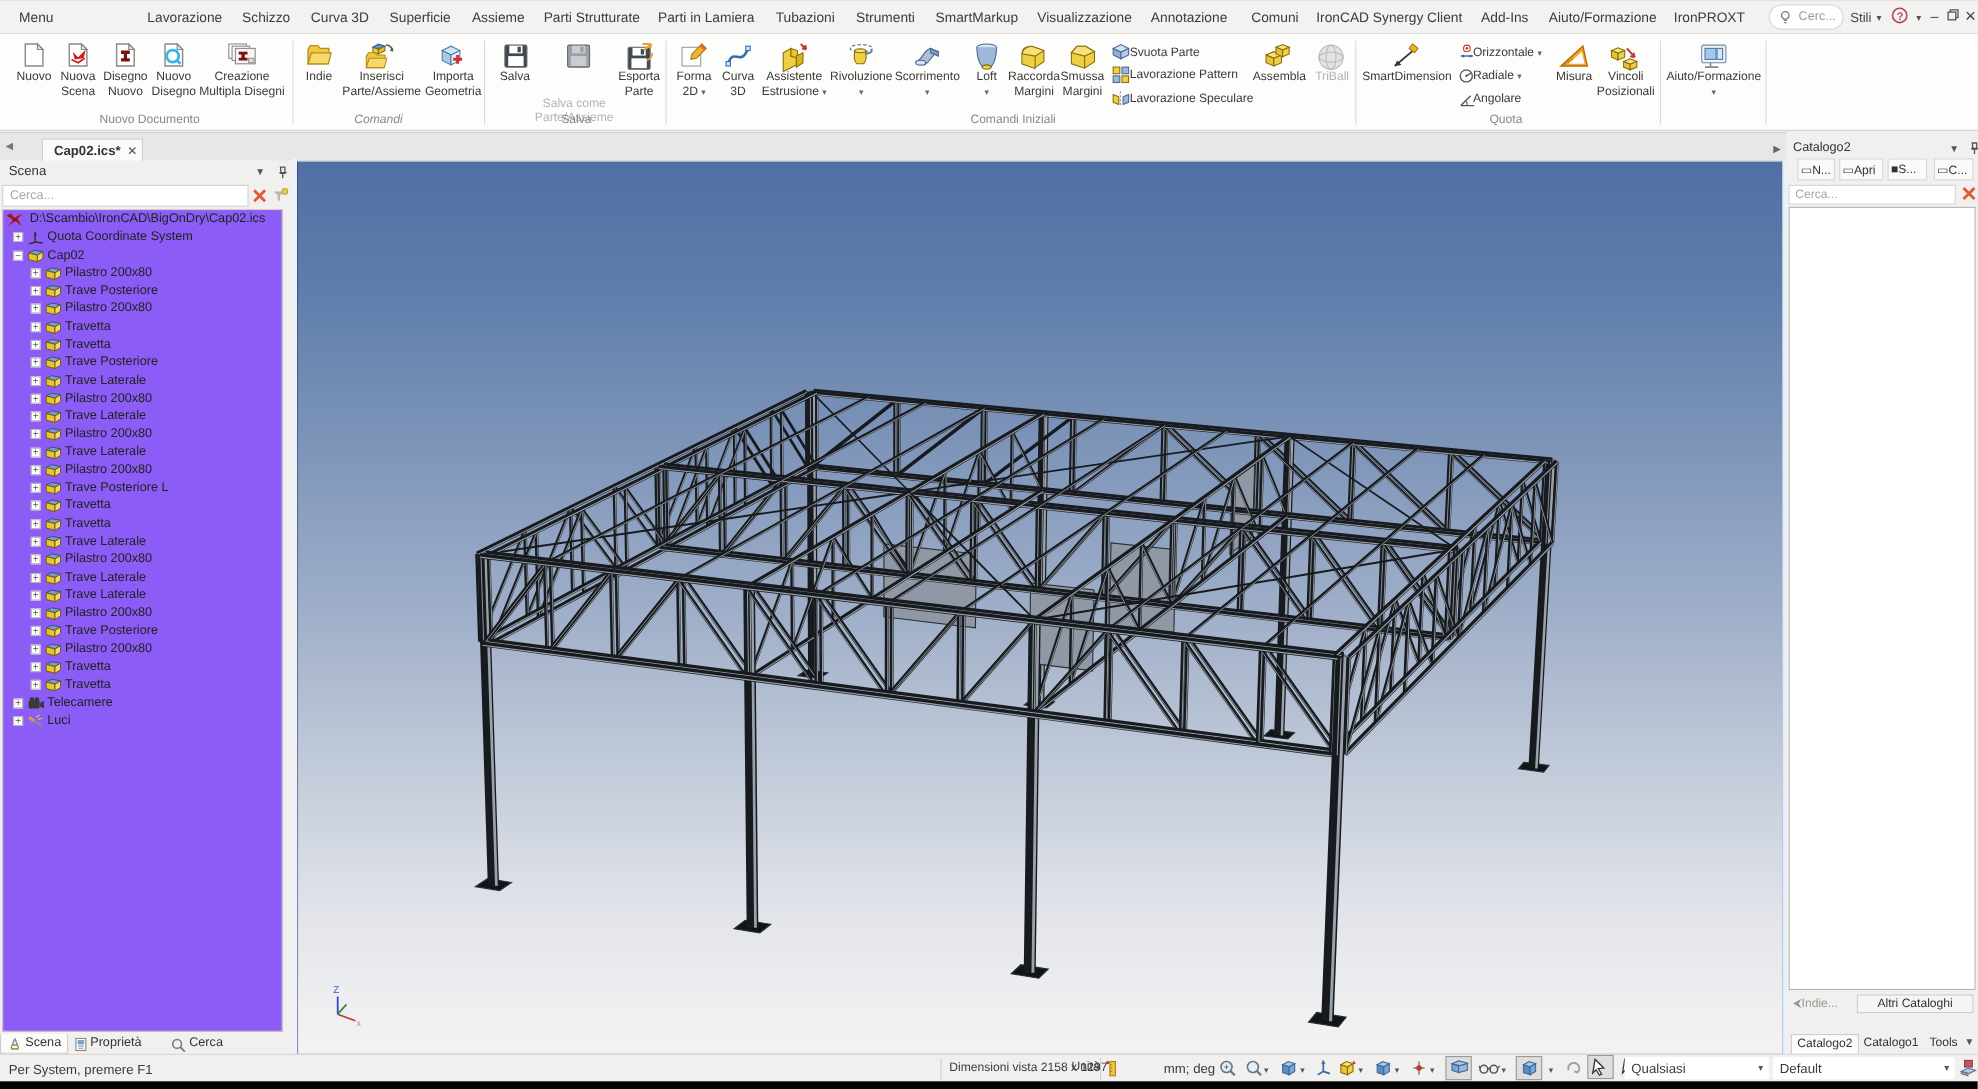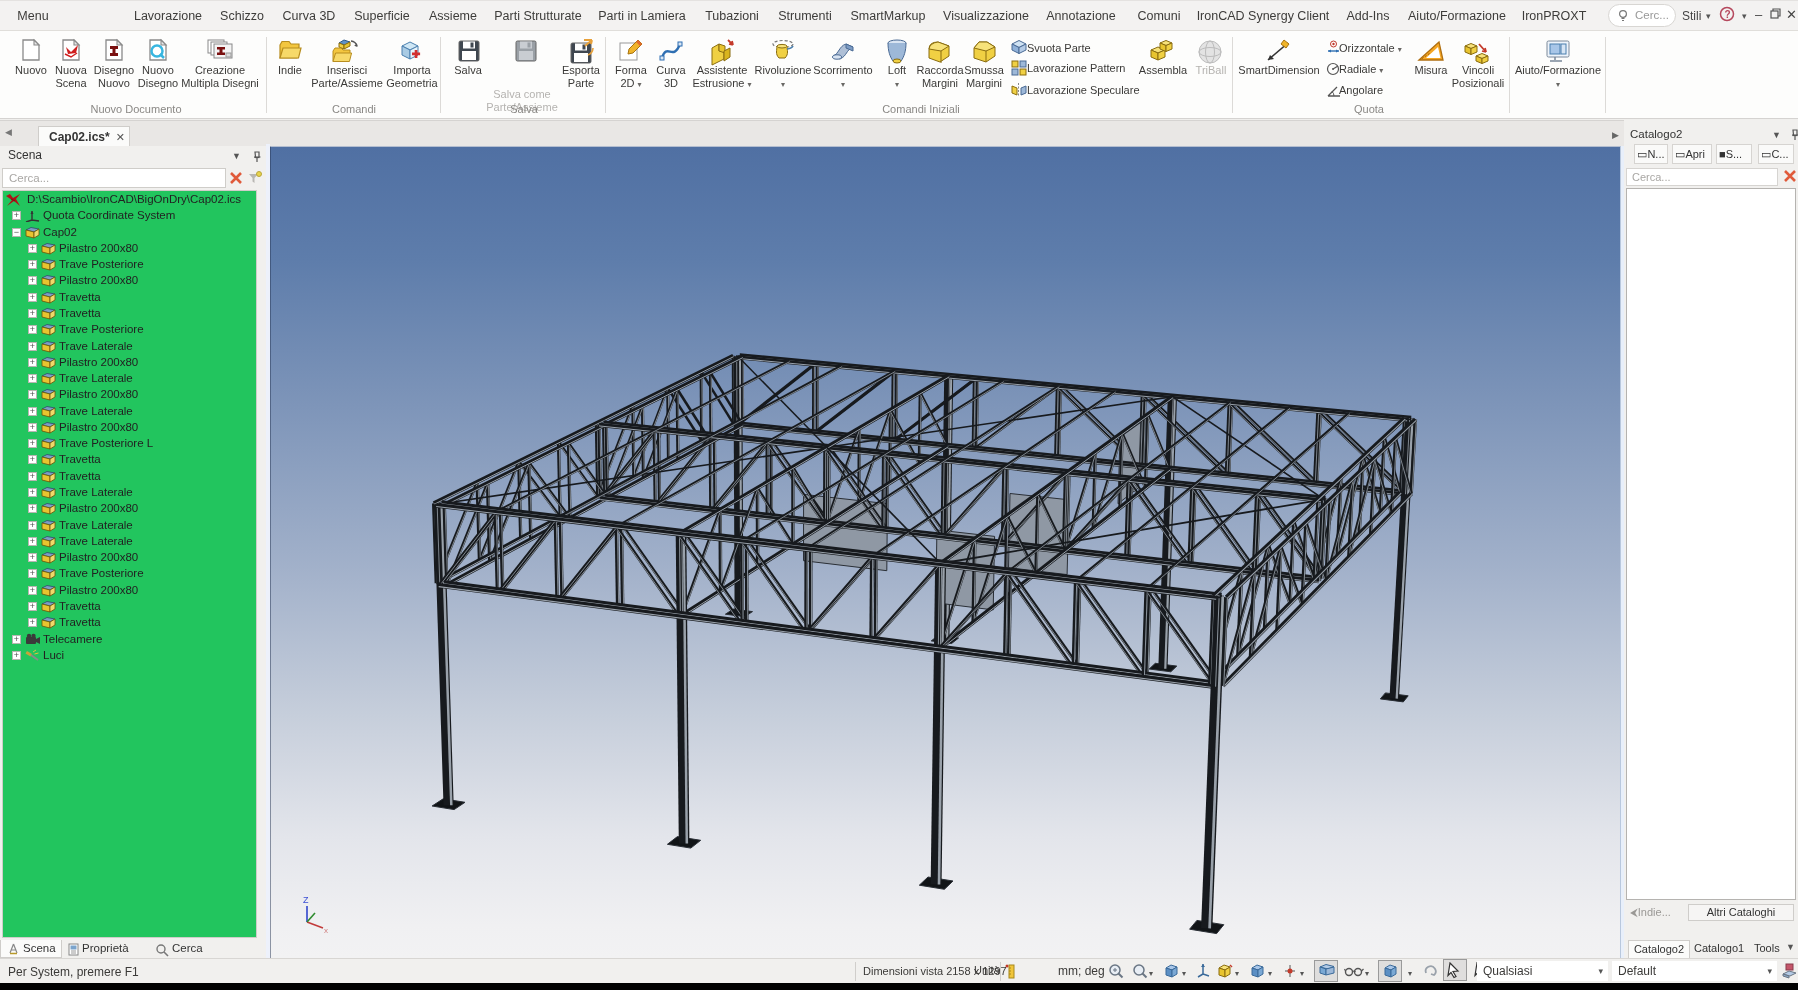--- a/index.html
+++ b/index.html
@@ -23,21 +23,21 @@
 
 
 #tabbar { position:absolute; left:0; top:120px; width:1798px; height:26px; background:#e9e7e5; border-top:1px solid #d5d3d1; }
 #doctab { position:absolute; left:38px; top:5px; width:92px; height:21px; background:#fbfbfa; border:1px solid #cfcdca; border-bottom:none; font-size:12px; font-weight:bold; color:#333; text-align:left; padding:3px 0 0 10px; }
 #doctab span.x { font-weight:normal; color:#555; margin-left:6px; font-size:11px; }
 
 
 #leftpanel { position:absolute; left:0; top:146px; width:266px; height:812px; background:#f1f0ee; }
 #scenahdr { position:absolute; left:0; top:2px; width:266px; height:18px; font-size:12px; color:#333; padding-left:8px; }
 #searchrow { position:absolute; left:2px; top:22px; width:224px; height:20px; background:#fff; border:1px solid #cfcdc9; font-size:11.5px; color:#a9a7a4; padding:3px 0 0 6px; }
-#tree { position:absolute; left:2px; top:44px; width:255px; height:748px; background:#22c55e; border:1px solid #cfcdc9; overflow:hidden; }
+#tree { position:absolute; left:2px; top:44px; width:255px; height:748px; background:#8b5cf6; border:1px solid #cfcdc9; overflow:hidden; }
 .trow { position:absolute; left:0; height:16px; font-size:11.5px; color:#222; white-space:nowrap; }
 .plus { position:absolute; width:9px; height:9px; border:1px solid #b8b6b2; background:#fff; font-size:9px; line-height:7px; text-align:center; color:#555; }
 #lefttabs { position:absolute; left:0; top:794px; width:266px; height:18px; background:#f1f0ee; font-size:11.5px; color:#333; }
 
 
 #viewport { position:absolute; left:270px; top:146px; width:1350px; height:812px; background:linear-gradient(180deg,#5070a3 0%, #5e7dab 14%, #7e95b9 32%, #a2b1ca 52%, #c6cedb 70%, #e3e5eb 85%, #f0f0f2 96%, #f2f2f3 100%); border-left:1px solid rgba(40,55,85,0.5); border-top:1px solid rgba(120,140,175,0.5); }
 #vpborder { position:absolute; left:266px; top:144px; width:4px; height:814px; background:#edf1fb; }
 #vpright { position:absolute; left:1620px; top:146px; width:4px; height:812px; background:#e8effa; border-left:1px solid #b9c8dd; }
 
 
@@ -175,21 +175,21 @@
         <svg width="28" height="26" viewBox="0 0 28 26">
           <path d="M4 8 l8-4 8 4 -8 4 z" fill="#cfe7f5" stroke="#4a7fae"></path>
           <path d="M4 8 l8 4 v9 l-8-4 z" fill="#a9cbe4" stroke="#4a7fae"></path>
           <path d="M12 12 l8-4 v9 l-8 4 z" fill="#e7f3fb" stroke="#4a7fae"></path>
           <path d="M20 14 h3 v-3 h3 v3 h3 v3 h-3 v3 h-3 v-3 h-3 z" fill="#d32f2f" transform="translate(-4,2) scale(0.9)"></path>
         </svg>
       </div>
 <div class="rtext" style="left:235px; top:33px; width:110px;">Indie</div>
 <div class="rtext" style="left:297px; top:33px; width:100px;">Inserisci<br>Parte/Assieme</div>
 <div class="rtext" style="left:357px; top:33px; width:110px;">Importa<br>Geometria</div>
-<div class="rlabel" style="left:274px; width:160px;">Comandi</div>
+<div class="rlabel" style="left:264px; width:160px;font-style:italic;">Comandi</div>
 <div class="rsep" style="left:440px;"></div>
 <div class="icn" style="left:456px; top:7px;">
         <svg width="24" height="24" viewBox="0 0 24 24">
           <rect x="3" y="3" width="20" height="20" rx="1.5" fill="#3f4750" stroke="#666"></rect>
           <rect x="7" y="3.5" width="12" height="7" fill="#fff"></rect>
           <rect x="14.5" y="4.5" width="3" height="5" fill="#3f4750"></rect>
           <rect x="6" y="13" width="14" height="9" fill="#fff"></rect>
         </svg>
       </div>
 <div class="icn" style="left:513px; top:7px;">

